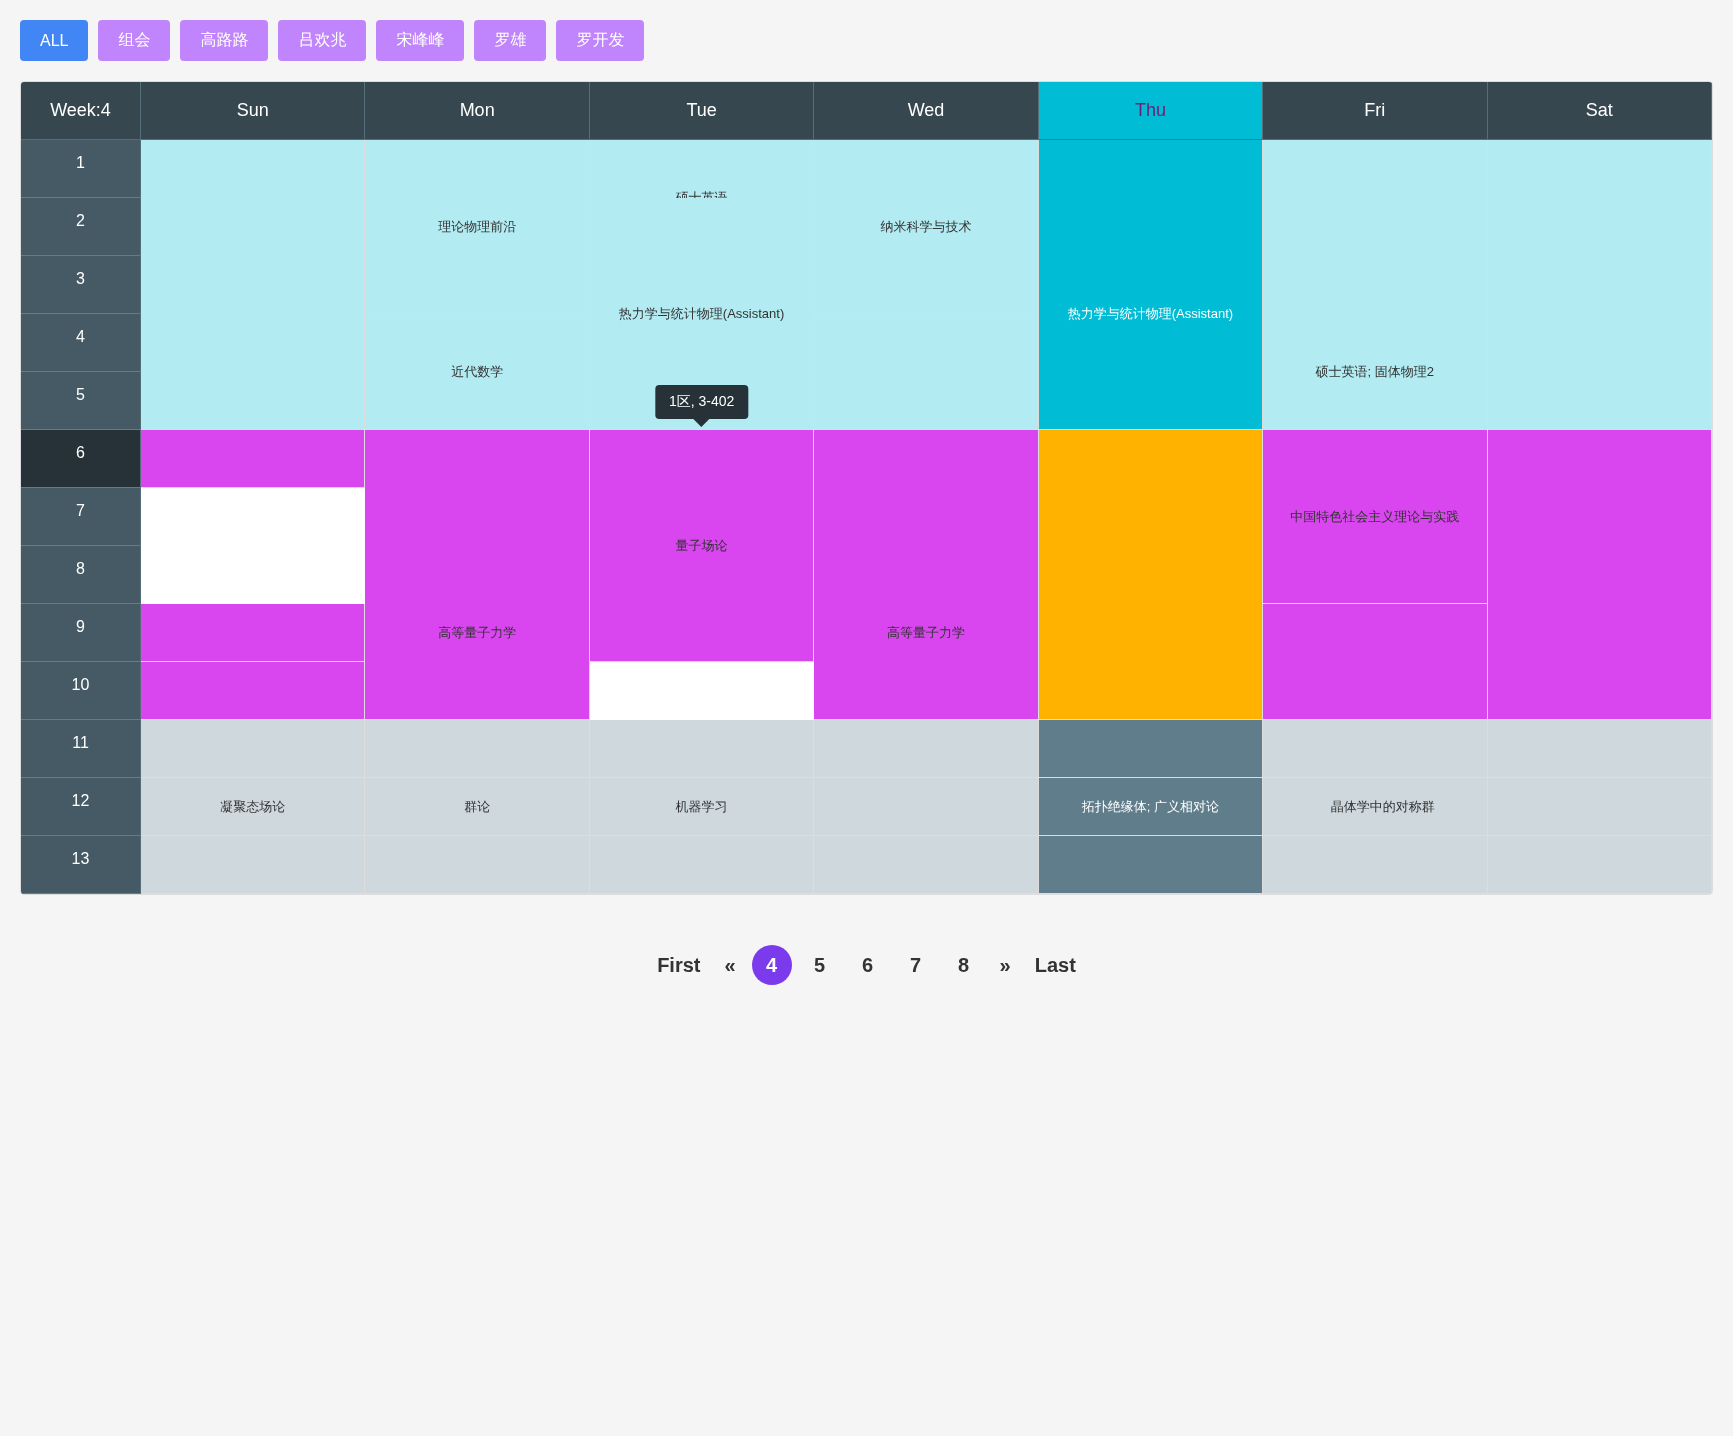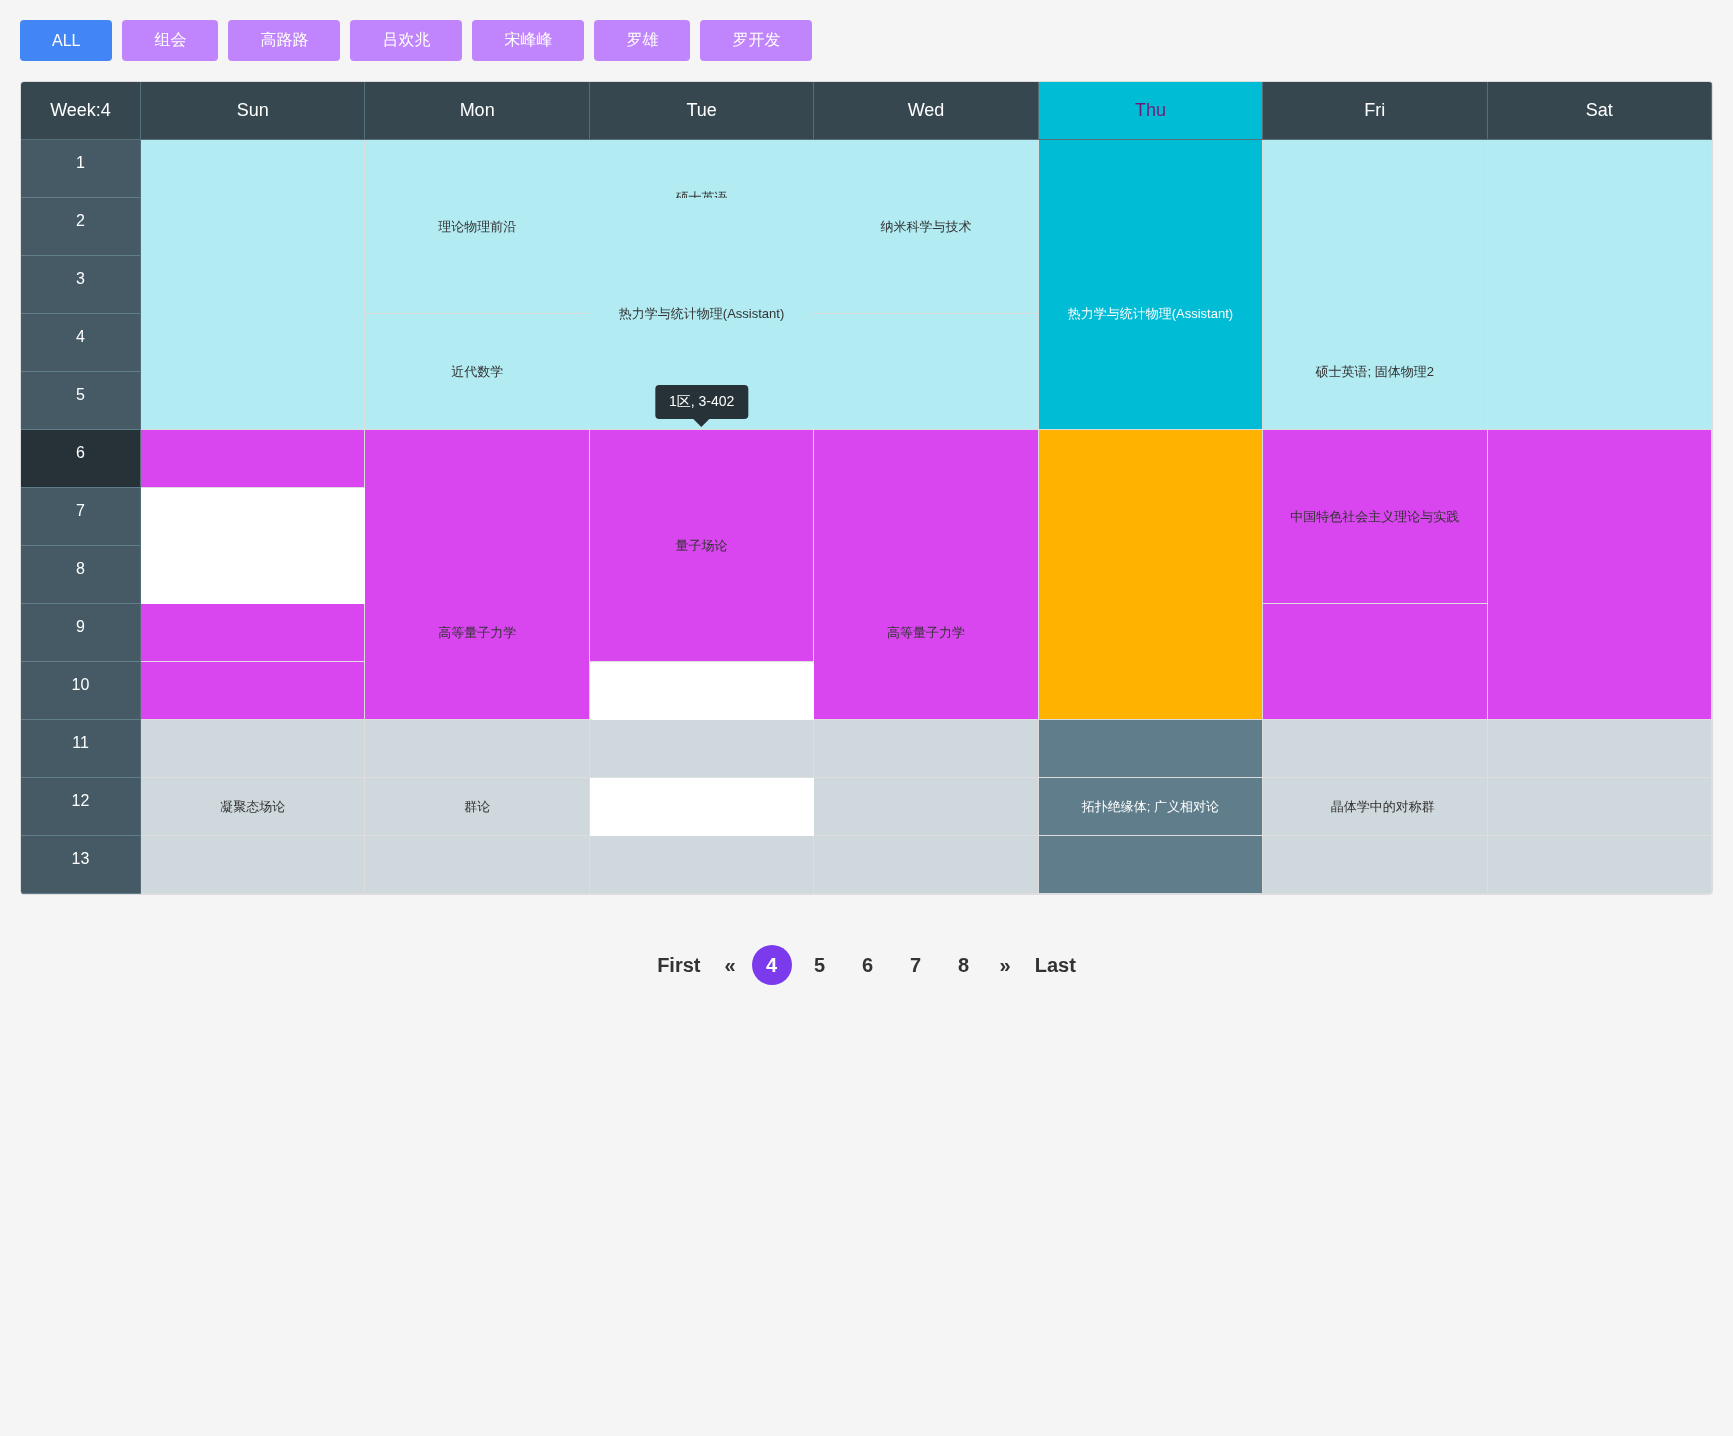--- a/index.html
+++ b/index.html
@@ -5,21 +5,21 @@
     * { box-sizing: border-box; margin: 0; padding: 0; }
     body { font-family: Arial, sans-serif; background: #f5f5f5; padding: 20px; }
 
     .filter-bar {
       display: flex;
       gap: 10px;
       margin-bottom: 20px;
       flex-wrap: wrap;
     }
     .filter-btn {
-      padding: 10px 32px;
+      padding: 10px 20px;
       border: none;
       border-radius: 4px;
       cursor: pointer;
       font-size: 16px;
       font-weight: 500;
     }
     .filter-btn.active {
       background: #4285f4;
       color: white;
     }
@@ -273,20 +273,23 @@
     <div class="day-cell row-gray" style="grid-row:12; grid-column:7;"></div>
     <div class="day-cell row-gray" style="grid-row:12; grid-column:8;"></div>
 
     <div class="time-cell" style="grid-row:13; grid-column:1;">12</div>
     <div class="day-cell row-gray" style="grid-row:13; grid-column:2; display:flex; align-items:center; justify-content:center;">
       <span class="cell-text">凝聚态场论</span>
     </div>
     <div class="day-cell row-gray" style="grid-row:13; grid-column:3; display:flex; align-items:center; justify-content:center;">
       <span class="cell-text">群论</span>
     </div>
+    <div class="day-cell row-gray" style="grid-row:13; grid-column:4; display:flex; align-items:center; justify-content:center;">
+      <span class="cell-text">机器学习</span>
+    </div>
     <div class="day-cell row-gray" style="grid-row:13; grid-column:5;"></div>
     <div class="day-cell cell-thu-gray" style="grid-row:13; grid-column:6; display:flex; align-items:center; justify-content:center;">
       <span class="cell-text" style="color:white;">拓扑绝缘体; 广义相对论</span>
     </div>
     <div class="day-cell row-gray" style="grid-row:13; grid-column:7; display:flex; align-items:center; justify-content:center;padding-left:16px;">
       <span class="cell-text">晶体学中的对称群</span>
     </div>
     <div class="day-cell row-gray" style="grid-row:13; grid-column:8;"></div>
 
     <div class="time-cell" style="grid-row:14; grid-column:1;">13</div>

